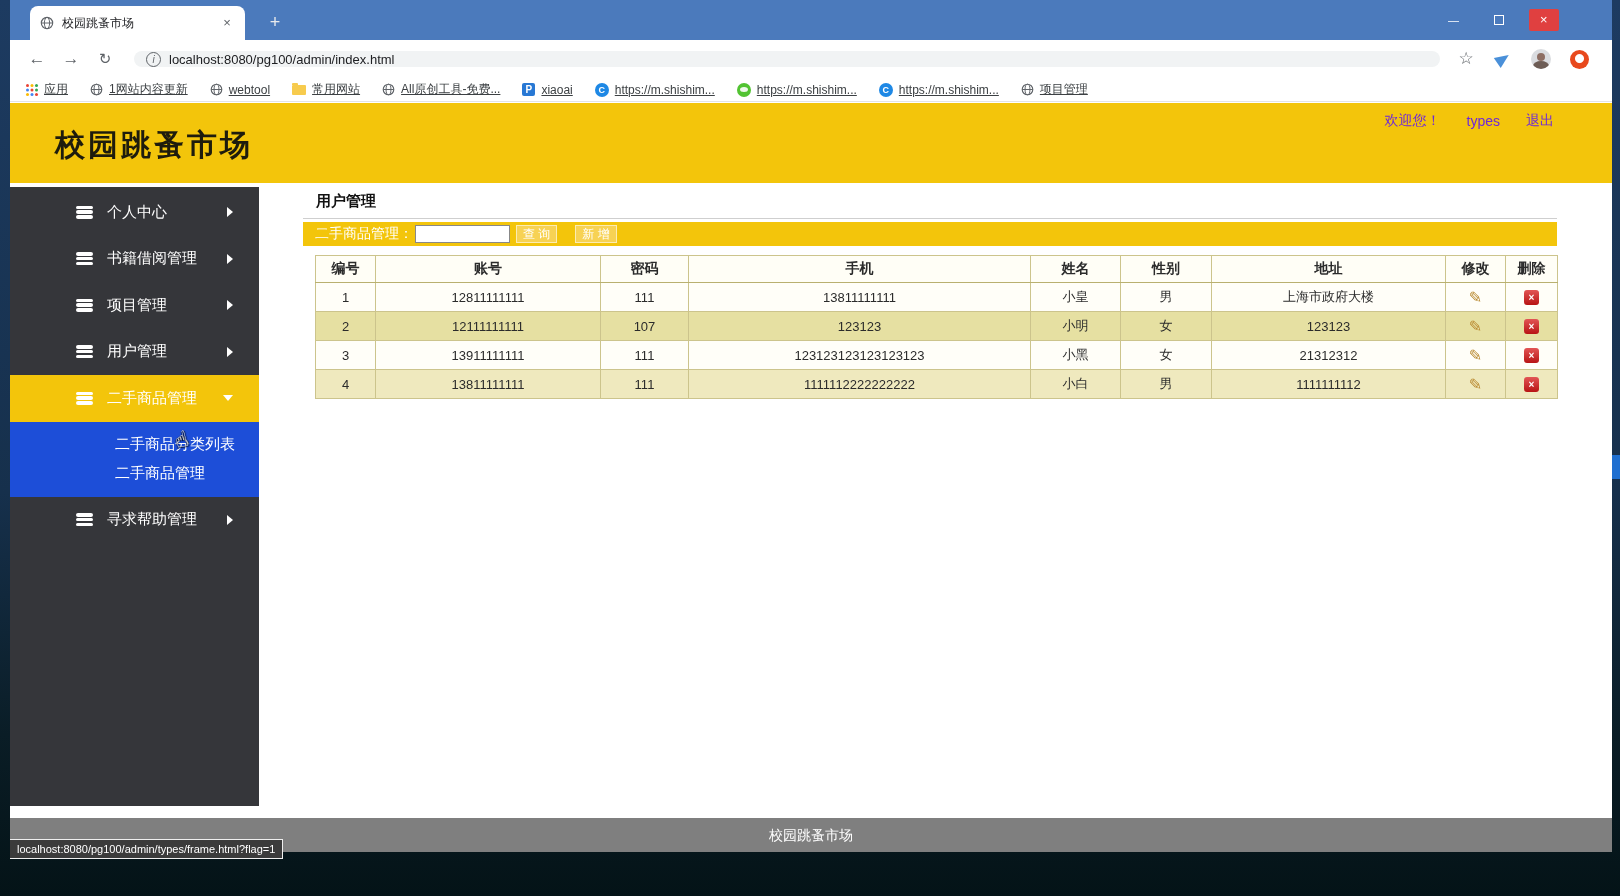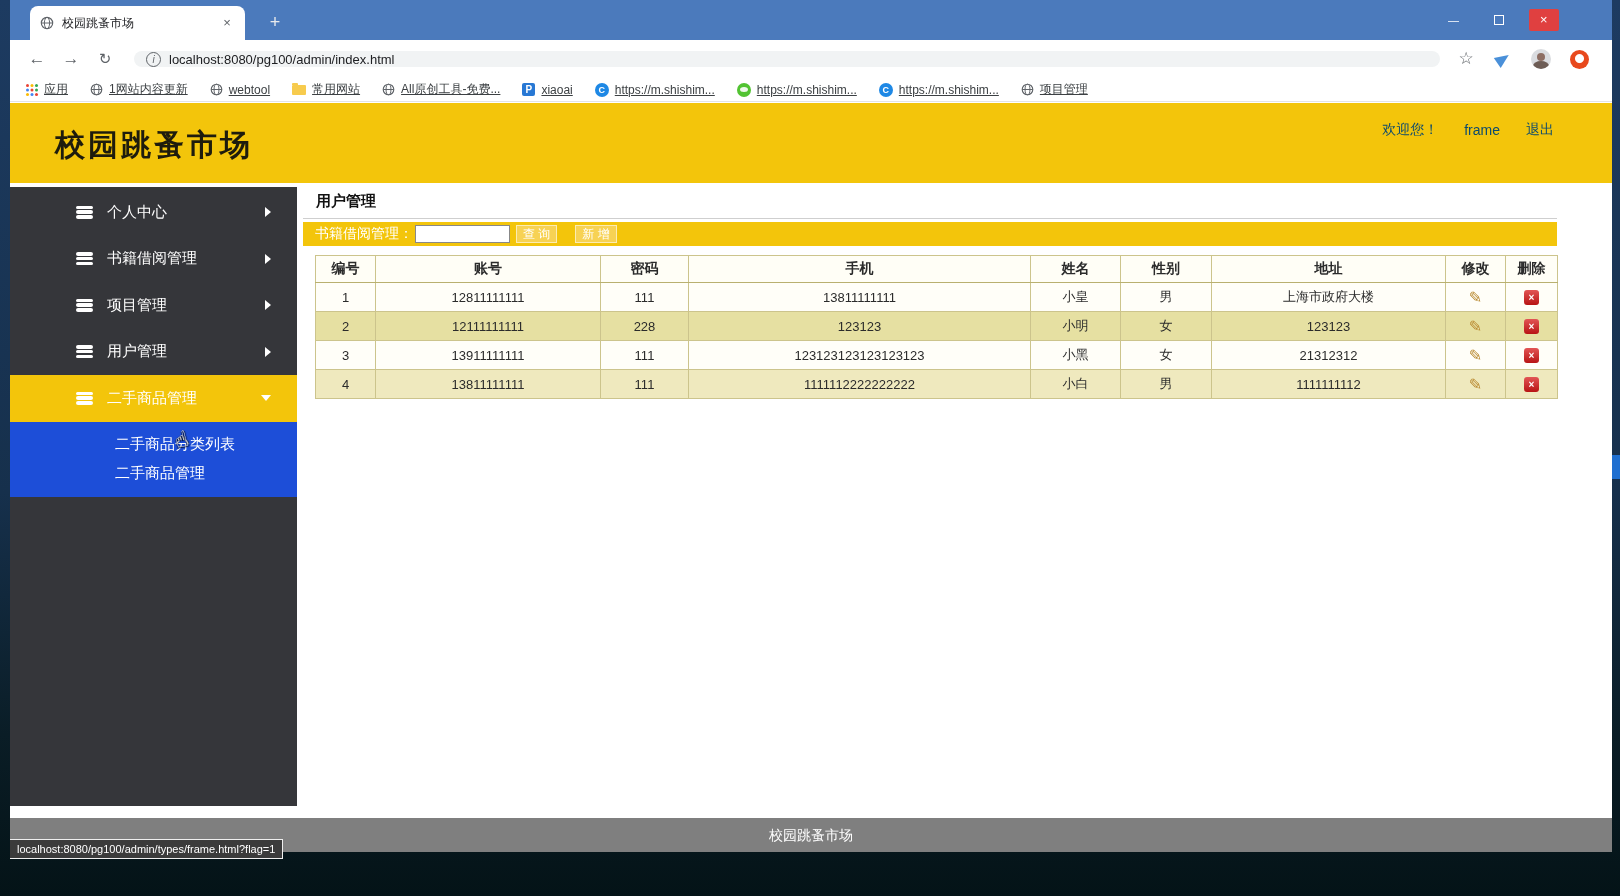--- a/index.html
+++ b/index.html
@@ -57,25 +57,25 @@
   .p-badge::before { content:"P"; }
   .c-badge { width:14px; height:14px; background:#1e88e5; border-radius:50%; color:#fff; font-size:9px; font-weight:bold; text-align:center; line-height:14px; }
   .c-badge::before { content:"C"; }
   .green-badge { width:14px; height:14px; background:#52c332; border-radius:50%; position:relative; }
   .green-badge::before { content:""; position:absolute; left:3px; top:4px; width:8px; height:5px; border-radius:50%; background:#fff; opacity:.9; }
 
   
   .page { position:absolute; top:103px; left:0; right:0; bottom:0; background:#fff; }
   .banner { height:80px; background:#f3c50b; position:relative; }
   .site-title { position:absolute; left:45px; top:22px; font-size:30px; font-weight:bold; letter-spacing:3px; color:#1e1c0d; }
-  .banner-links { position:absolute; right:58px; top:18px; display:flex; align-items:center; font-size:14px; color:#0c4a6e; }
+  .banner-links { position:absolute; right:58px; top:9px; display:flex; align-items:center; font-size:14px; color:#6d28d9; }
   .banner-links span { margin-left:26px; }
 
   .layout { position:relative; height:635px; background:#fff; }
-  .sidebar { position:absolute; left:0; top:4px; width:287px; height:619px; background:#35363a; padding-top:2px; }
+  .sidebar { position:absolute; left:0; top:4px; width:249px; height:619px; background:#35363a; padding-top:2px; }
   .side-item { height:46.5px; display:flex; align-items:center; padding-left:66px; color:#fff; font-size:15px; cursor:pointer; }
   .side-item.active { background:#f3c50b; }
   .stack-icon { width:17px; margin-right:14px; position:relative; height:13px; }
   .stack-icon i, .stack-icon::before, .stack-icon::after { content:""; position:absolute; left:0; width:17px; height:3.4px; background:#fff; border-radius:2px; }
   .stack-icon::before { top:0; }
   .stack-icon i { top:4.7px; }
   .stack-icon::after { top:9.4px; }
   .caret { margin-left:auto; margin-right:26px; width:0; height:0; }
   .caret-right { border-left:6px solid #fff; border-top:5px solid transparent; border-bottom:5px solid transparent; }
   .caret-down { border-top:6px solid #fff; border-left:5px solid transparent; border-right:5px solid transparent; }
@@ -217,21 +217,21 @@
         </svg>
       <span class="bm-label">项目管理</span>
     </div>
   </div>
 
   <div class="page">
     <div class="banner">
       <div class="site-title">校园跳蚤市场</div>
       <div class="banner-links">
         <span>欢迎您！</span>
-        <span>frame</span>
+        <span>types</span>
         <span>退出</span>
       </div>
     </div>
 
     <div class="layout">
       <aside class="sidebar">
         <div class="side-item">
           <span class="stack-icon">
               <i></i>
             </span>
@@ -263,28 +263,35 @@
           <span class="stack-icon">
               <i></i>
             </span>
           <span>二手商品管理</span>
           <span class="caret caret-down"></span>
         </div>
         <div class="submenu">
           <div class="submenu-item">二手商品分类列表</div>
           <div class="submenu-item">二手商品管理</div>
         </div>
+        <div class="side-item">
+          <span class="stack-icon">
+              <i></i>
+            </span>
+          <span>寻求帮助管理</span>
+          <span class="caret caret-right"></span>
+        </div>
       </aside>
 
       <div class="cursor-hand"></div>
 
       <main class="main">
         <div class="content-header">用户管理</div>
         <div class="query-bar">
-          <span class="query-label">书籍借阅管理：</span>
+          <span class="query-label">二手商品管理：</span>
           <input class="query-input" type="text" value="" style="">
           <button class="btn btn-search">查 询</button>
           <button class="btn btn-add">新 增</button>
         </div>
 
         <table class="data">
           <colgroup>
             <col style="width:60px">
               <col style="width:225px">
               <col style="width:88px">
@@ -316,21 +323,21 @@
               <td>13811111111</td>
               <td>小皇</td>
               <td>男</td>
               <td>上海市政府大楼</td>
               <td><span class="edit-ic"></span></td>
               <td><span class="del-ic"></span></td>
             </tr>
             <tr class="even">
               <td>2</td>
               <td>12111111111</td>
-              <td>228</td>
+              <td>107</td>
               <td>123123</td>
               <td>小明</td>
               <td>女</td>
               <td>123123</td>
               <td><span class="edit-ic"></span></td>
               <td><span class="del-ic"></span></td>
             </tr>
             <tr class="odd">
               <td>3</td>
               <td>13911111111</td>

